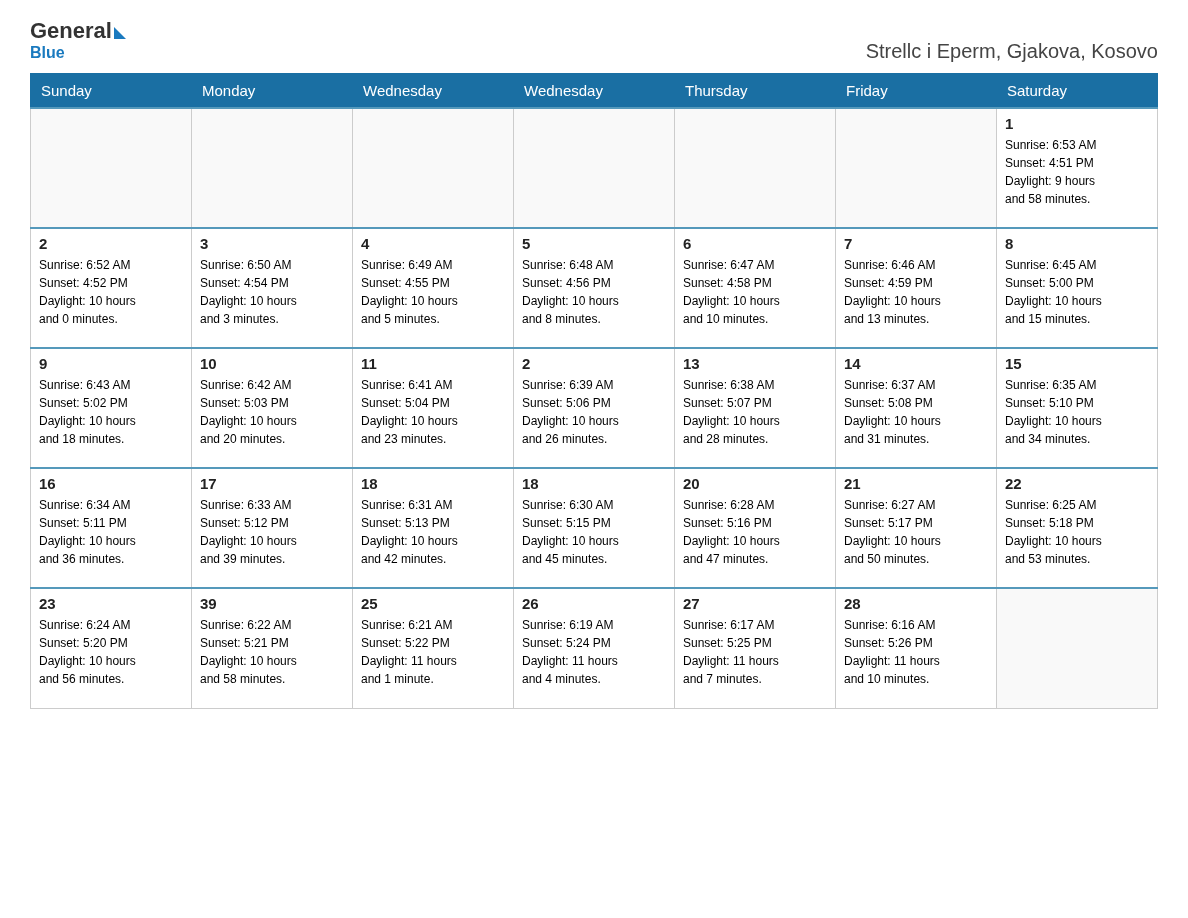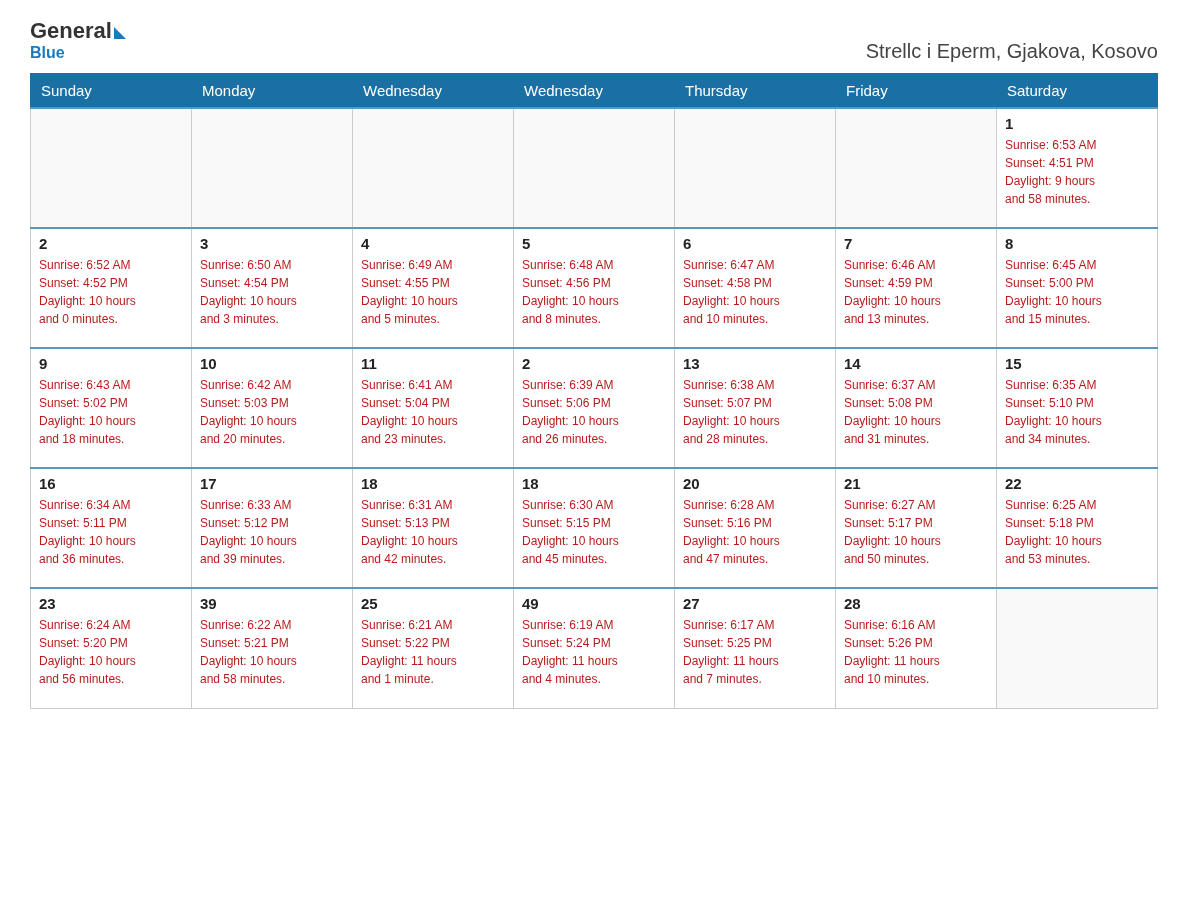--- a/index.html
+++ b/index.html
@@ -84,21 +84,21 @@
     }
     .day-num {
       font-size: 15px;
       font-weight: bold;
       color: #222;
       display: block;
       margin-bottom: 4px;
     }
     .day-info {
       font-size: 12px;
-      color: #b91c1c;
+      color: #000000;
       line-height: 1.5;
     }
     .empty-cell {
       background: #f9f9f9;
     }
     .week-row td {
       border-top: 2px solid #5599bb;
     }
   </style>
 </head>
@@ -239,21 +239,21 @@
         </td>
         <td>
           <span class="day-num">39</span>
           <div class="day-info">Sunrise: 6:22 AM<br>Sunset: 5:21 PM<br>Daylight: 10 hours<br>and 58 minutes.</div>
         </td>
         <td>
           <span class="day-num">25</span>
           <div class="day-info">Sunrise: 6:21 AM<br>Sunset: 5:22 PM<br>Daylight: 11 hours<br>and 1 minute.</div>
         </td>
         <td>
-          <span class="day-num">49</span>
+          <span class="day-num">26</span>
           <div class="day-info">Sunrise: 6:19 AM<br>Sunset: 5:24 PM<br>Daylight: 11 hours<br>and 4 minutes.</div>
         </td>
         <td>
           <span class="day-num">27</span>
           <div class="day-info">Sunrise: 6:17 AM<br>Sunset: 5:25 PM<br>Daylight: 11 hours<br>and 7 minutes.</div>
         </td>
         <td>
           <span class="day-num">28</span>
           <div class="day-info">Sunrise: 6:16 AM<br>Sunset: 5:26 PM<br>Daylight: 11 hours<br>and 10 minutes.</div>
         </td>

